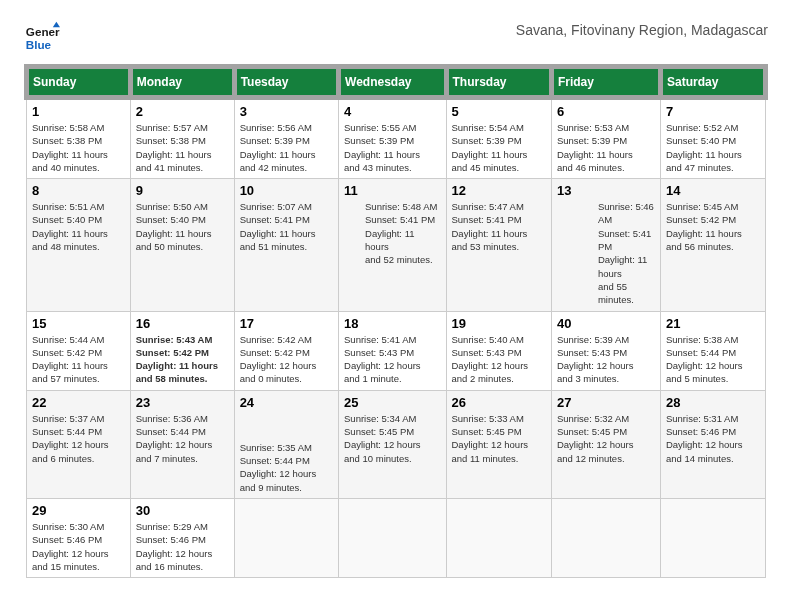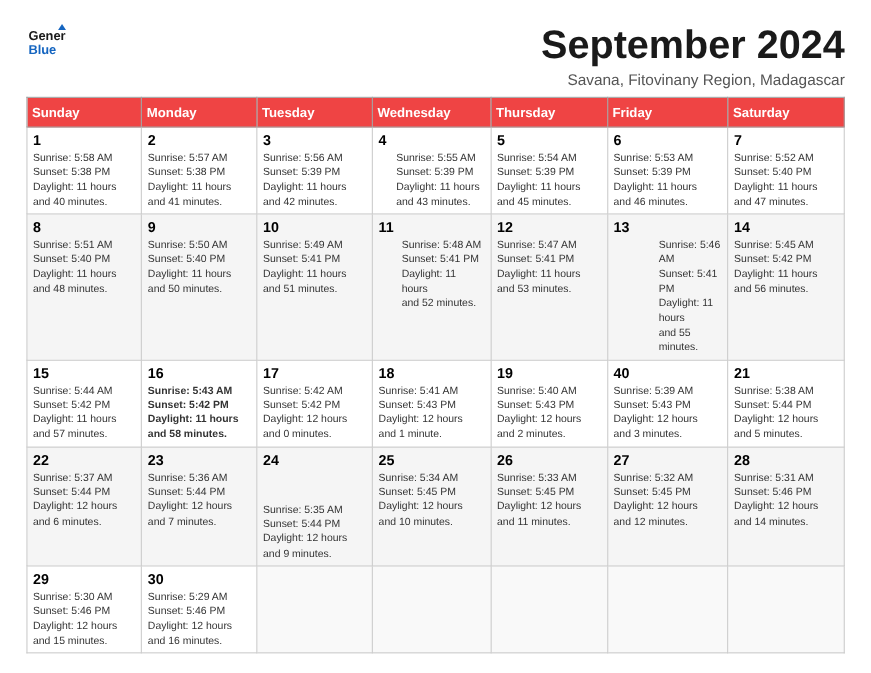--- a/index.html
+++ b/index.html
@@ -37,27 +37,27 @@
       font-size: 14px;
       color: #555;
       margin-top: 2px;
     }
     table {
       width: 100%;
       border-collapse: collapse;
       font-size: 10px;
     }
     thead tr th {
-      background: #ef4444;
+      background: #15803d;
       color: #fff;
       padding: 6px 4px;
       text-align: left;
       font-size: 12px;
       font-weight: bold;
-      border: 1px solid #a3a3a3;
+      border: 5px solid #a3a3a3;
     }
     tbody tr td {
       border: 1px solid #ccc;
       padding: 4px 5px;
       vertical-align: top;
       width: 113px;
       background: #fff;
     }
     tbody tr:nth-child(even) td {
       background: #f5f5f5;
@@ -82,21 +82,20 @@
 
 <div class="header-section">
   <div class="logo">
     <svg class="logo-icon" viewBox="0 0 40 40">
       <text x="2" y="18" font-size="13" font-weight="bold" fill="#1a1a1a" font-family="Arial">General</text>
       <text x="2" y="32" font-size="13" font-weight="bold" fill="#1565C0" font-family="Arial">Blue</text>
       <polygon points="32,8 40,8 36,2" fill="#1565C0"></polygon>
     </svg>
   </div>
   <div class="title-section">
-    <div class="calendar-title">September 2024</div>
     <div class="calendar-subtitle">Savana, Fitovinany Region, Madagascar</div>
   </div>
 </div>
 
 <table>
   <thead>
     <tr id="header-row">
     <th>Sunday</th>
         <th>Monday</th>
         <th>Tuesday</th>
@@ -124,21 +123,21 @@
         </td>
         <td>
           <span class="day-num">3</span>
           <div class="day-info" style="white-space: pre-line;">Sunrise: 5:56 AM
 Sunset: 5:39 PM
 Daylight: 11 hours
 and 42 minutes.</div>
         </td>
         <td>
           <span class="day-num">4</span>
-          <div class="day-info" style="white-space: pre-line; margin-left: 16px;">Sunrise: 5:55 AM
+          <div class="day-info" style="white-space: pre-line;">Sunrise: 5:55 AM
 Sunset: 5:39 PM
 Daylight: 11 hours
 and 43 minutes.</div>
         </td>
         <td>
           <span class="day-num">5</span>
           <div class="day-info" style="white-space: pre-line;">Sunrise: 5:54 AM
 Sunset: 5:39 PM
 Daylight: 11 hours
 and 45 minutes.</div>
@@ -168,21 +167,21 @@
         </td>
         <td>
           <span class="day-num">9</span>
           <div class="day-info" style="white-space: pre-line;">Sunrise: 5:50 AM
 Sunset: 5:40 PM
 Daylight: 11 hours
 and 50 minutes.</div>
         </td>
         <td>
           <span class="day-num">10</span>
-          <div class="day-info" style="white-space: pre-line;">Sunrise: 5:49 AM
+          <div class="day-info" style="white-space: pre-line;">Sunrise: 5:07 AM
 Sunset: 5:41 PM
 Daylight: 11 hours
 and 51 minutes.</div>
         </td>
         <td>
           <span class="day-num">11</span>
           <div class="day-info" style="white-space: pre-line; margin-left: 21px;">Sunrise: 5:48 AM
 Sunset: 5:41 PM
 Daylight: 11 hours
 and 52 minutes.</div>

